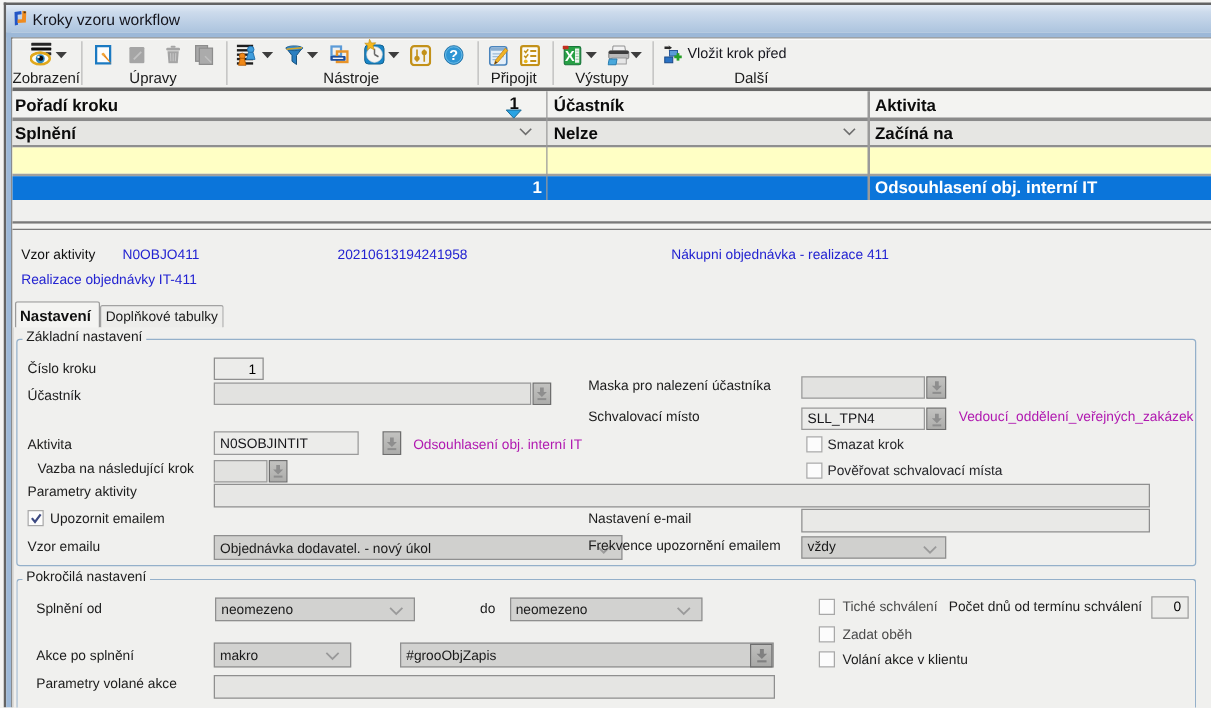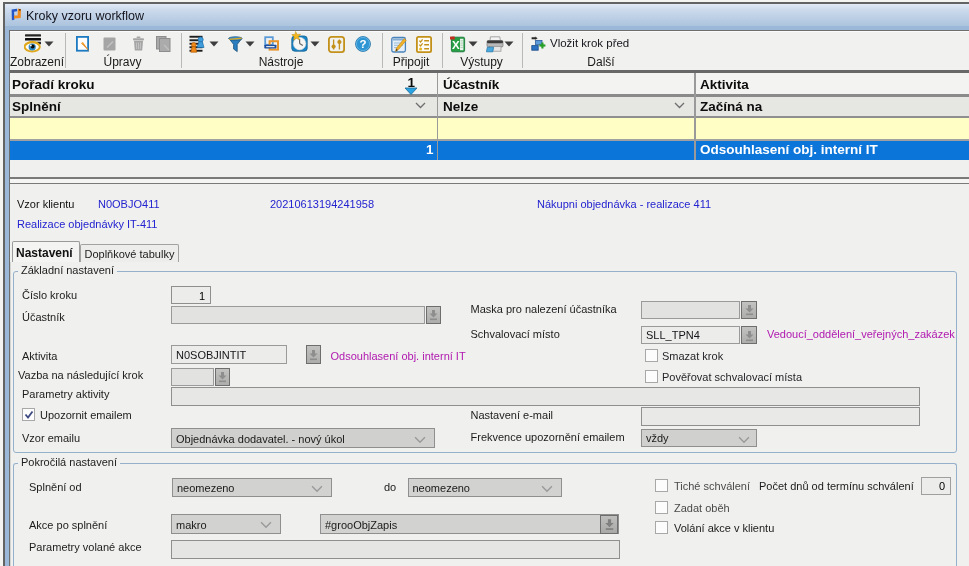--- a/index.html
+++ b/index.html
@@ -234,21 +234,21 @@
     <path d="M1 1 L5.5 5.5 L10 1" fill="none" stroke="#6e6e6e" stroke-width="1.3"></path>
   </svg>
 
 <div class="abs" style="left:0;top:141.5px;width:433.5px;text-align:right;font-size:13.5px;font-weight:bold;color:#fff;">1</div>
 <div class="abs" style="left:700px;top:141.5px;font-size:13.5px;font-weight:bold;color:#fff;">Odsouhlasení obj. interní IT</div>
 
 <div class="abs" style="left:9.5px;top:177.3px;width:959.5px;height:1.7px;background:#7a7a7a;"></div>
 <div class="abs" style="left:9.5px;top:179px;width:959.5px;height:3.8px;background:#f5f5f3;"></div>
 <div class="abs" style="left:9.5px;top:182.8px;width:959.5px;height:1.7px;background:#7a7a7a;"></div>
 
-<div class="lbl" style="left:17px;top:197.5px;color:#111;">Vzor klientu</div>
+<div class="lbl" style="left:17px;top:197.5px;color:#111;">Vzor aktivity</div>
 <div class="lbl blue" style="left:98px;top:197.5px;">N0OBJO411</div>
 <div class="lbl blue" style="left:270px;top:197.5px;">20210613194241958</div>
 <div class="lbl blue" style="left:537px;top:197.5px;">Nákupni objednávka - realizace 411</div>
 <div class="lbl blue" style="left:17px;top:218px;">Realizace objednávky IT-411</div>
 
 <div class="abs" style="left:79.5px;top:244px;width:99px;height:18px;background:#ededeb;border:1px solid #a2a2a2;border-bottom:none;border-radius:2px 2px 0 0;"></div>
 <div class="abs" style="left:84.5px;top:247.5px;font-size:11px;color:#1c1c1c;">Doplňkové tabulky</div>
 <div class="abs" style="left:11.5px;top:240.5px;width:68.5px;height:21.5px;background:#f4f4f2;border:1px solid #9a9a9a;border-bottom:none;border-radius:2px 2px 0 0;"></div>
 <div class="abs" style="left:16px;top:245.5px;font-size:12px;font-weight:bold;color:#111;">Nastavení</div>
 
@@ -276,40 +276,40 @@
     <span class="txt">N0SOBJINTIT</span>
   </div>
 <div class="dbtn" style="left:306px;top:345px;width:15px;height:18.5px;">
     <svg width="13" height="16" viewBox="0 0 13 16" style="position:absolute;left:0;top:1px;">
       <path d="M5 3 L8 3 L8 6.5 L10.5 6.5 L6.5 10.5 L2.5 6.5 L5 6.5 Z" fill="#8e8e8e"></path>
       <rect x="3" y="11.5" width="7" height="1.6" fill="#8e8e8e"></rect>
     </svg>
   </div>
 <div class="lbl mag" style="left:330.5px;top:350px;">Odsouhlasení obj. interní IT</div>
 
-<div class="lbl" style="left:18px;top:369px;text-align:right;">Vazba na následující krok</div>
+<div class="lbl" style="left:30px;top:369px;text-align:right;">Vazba na následující krok</div>
 <div class="lbox" style="left:171px;top:367.5px;width:43px;height:18px;background:#e2e2e0;"></div>
 <div class="dbtn" style="left:215px;top:367.5px;width:15px;height:18px;">
     <svg width="13" height="16" viewBox="0 0 13 16" style="position:absolute;left:0;top:0;">
       <path d="M5 3 L8 3 L8 6.5 L10.5 6.5 L6.5 10.5 L2.5 6.5 L5 6.5 Z" fill="#8e8e8e"></path>
       <rect x="3" y="11.5" width="7" height="1.6" fill="#8e8e8e"></rect>
     </svg>
   </div>
 
 <div class="lbl" style="left:22px;top:388px;">Parametry aktivity</div>
 <div class="inp" style="left:171px;top:386.5px;width:749px;height:19px;background:#e7e7e5;"></div>
 
 <div class="cb" style="left:22px;top:408px;background:#fdfdfd;"></div>
 <svg class="abs" style="left:24px;top:410px;" width="10" height="10" viewBox="0 0 10 10">
     <path d="M1.5 4.5 L4 7.5 L8.5 1.5" fill="none" stroke="#3d4a82" stroke-width="1.8"></path>
   </svg>
 <div class="lbl" style="left:40px;top:409px;">Upozornit emailem</div>
 
 <div class="lbl" style="left:22px;top:431.5px;">Vzor emailu</div>
-<div class="cmb" style="left:171px;top:428px;width:264px;height:20px;background:#d0d0ce;">
+<div class="cmb" style="left:171px;top:428px;width:327px;height:20px;background:#d0d0ce;">
     <span class="txt" style="top:3.5px;">Objednávka dodavatel. - nový úkol</span>
 <svg class="chev" style="right:8px;top:7px;" viewBox="0 0 11 7">
       <path d="M1 1 L5.5 5.5 L10 1" fill="none" stroke="#9a9a9a" stroke-width="1.3"></path>
     </svg>
   </div>
 
 <div class="lbl" style="left:470.5px;top:303px;">Maska pro nalezení účastníka</div>
 <div class="lbox" style="left:641px;top:300.5px;width:99px;height:18px;background:#e2e2e0;"></div>
 <div class="dbtn" style="left:741px;top:300.5px;width:16px;height:18px;">
     <svg width="13" height="16" viewBox="0 0 13 16" style="position:absolute;left:1px;top:0;">

